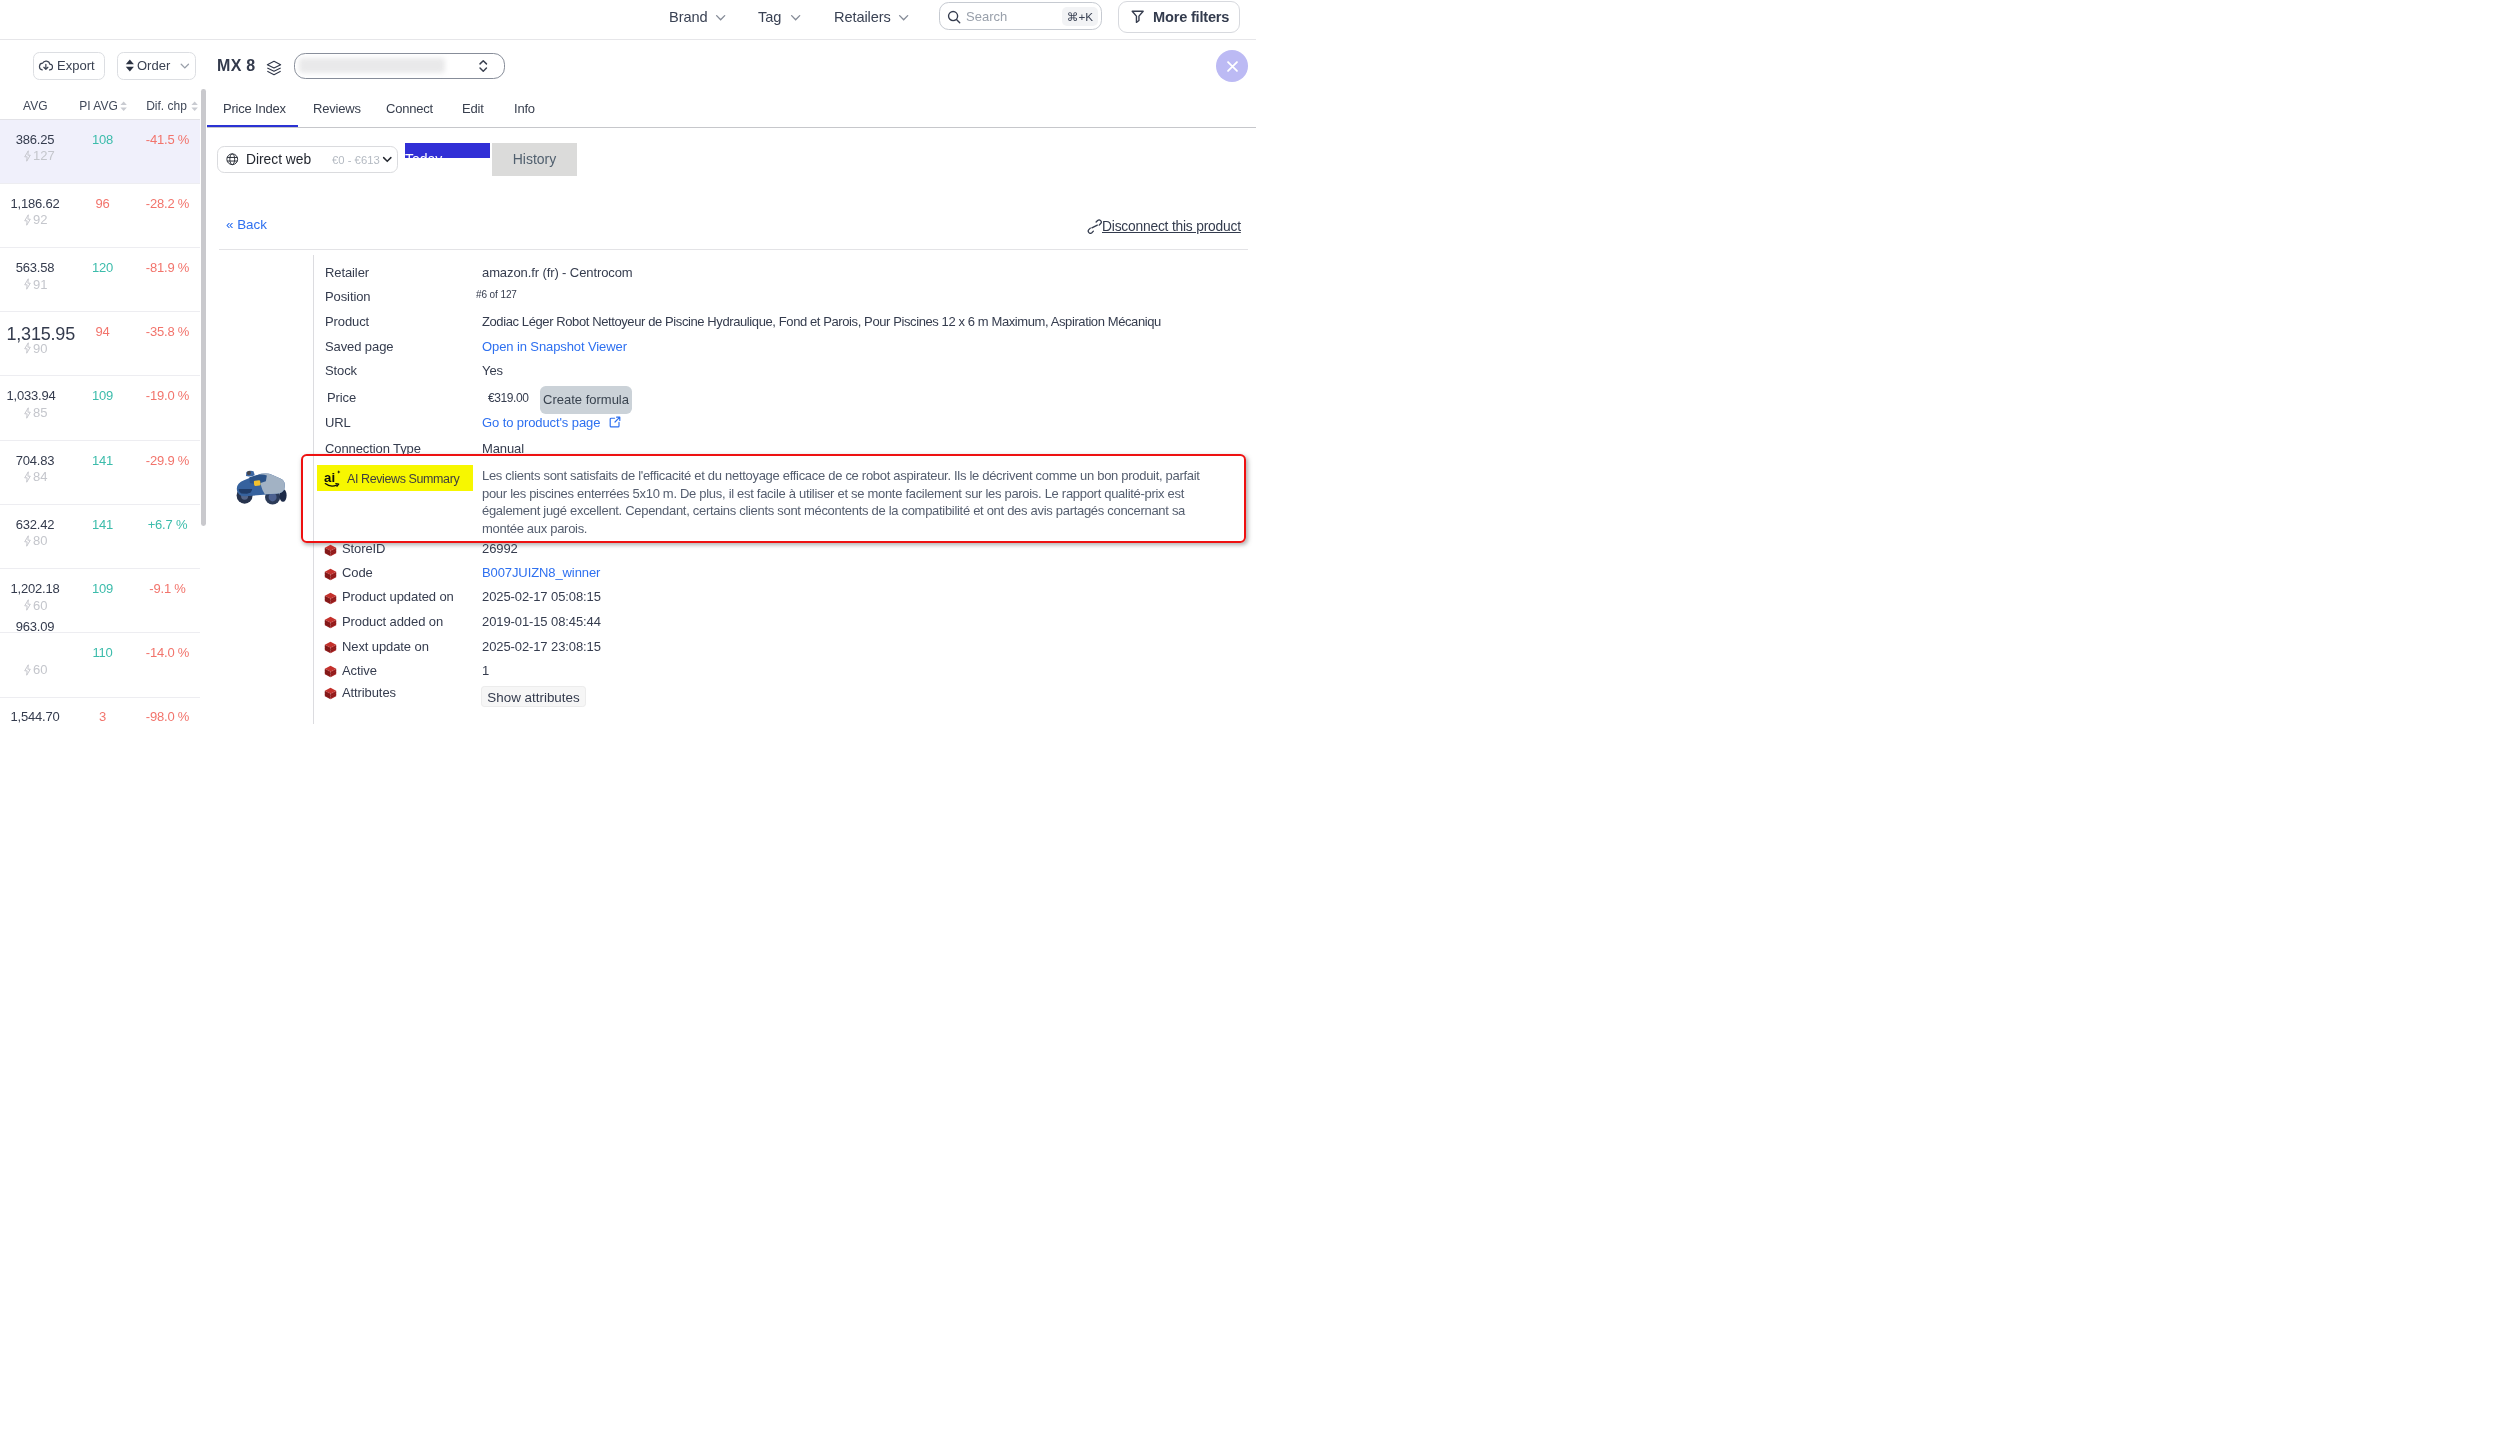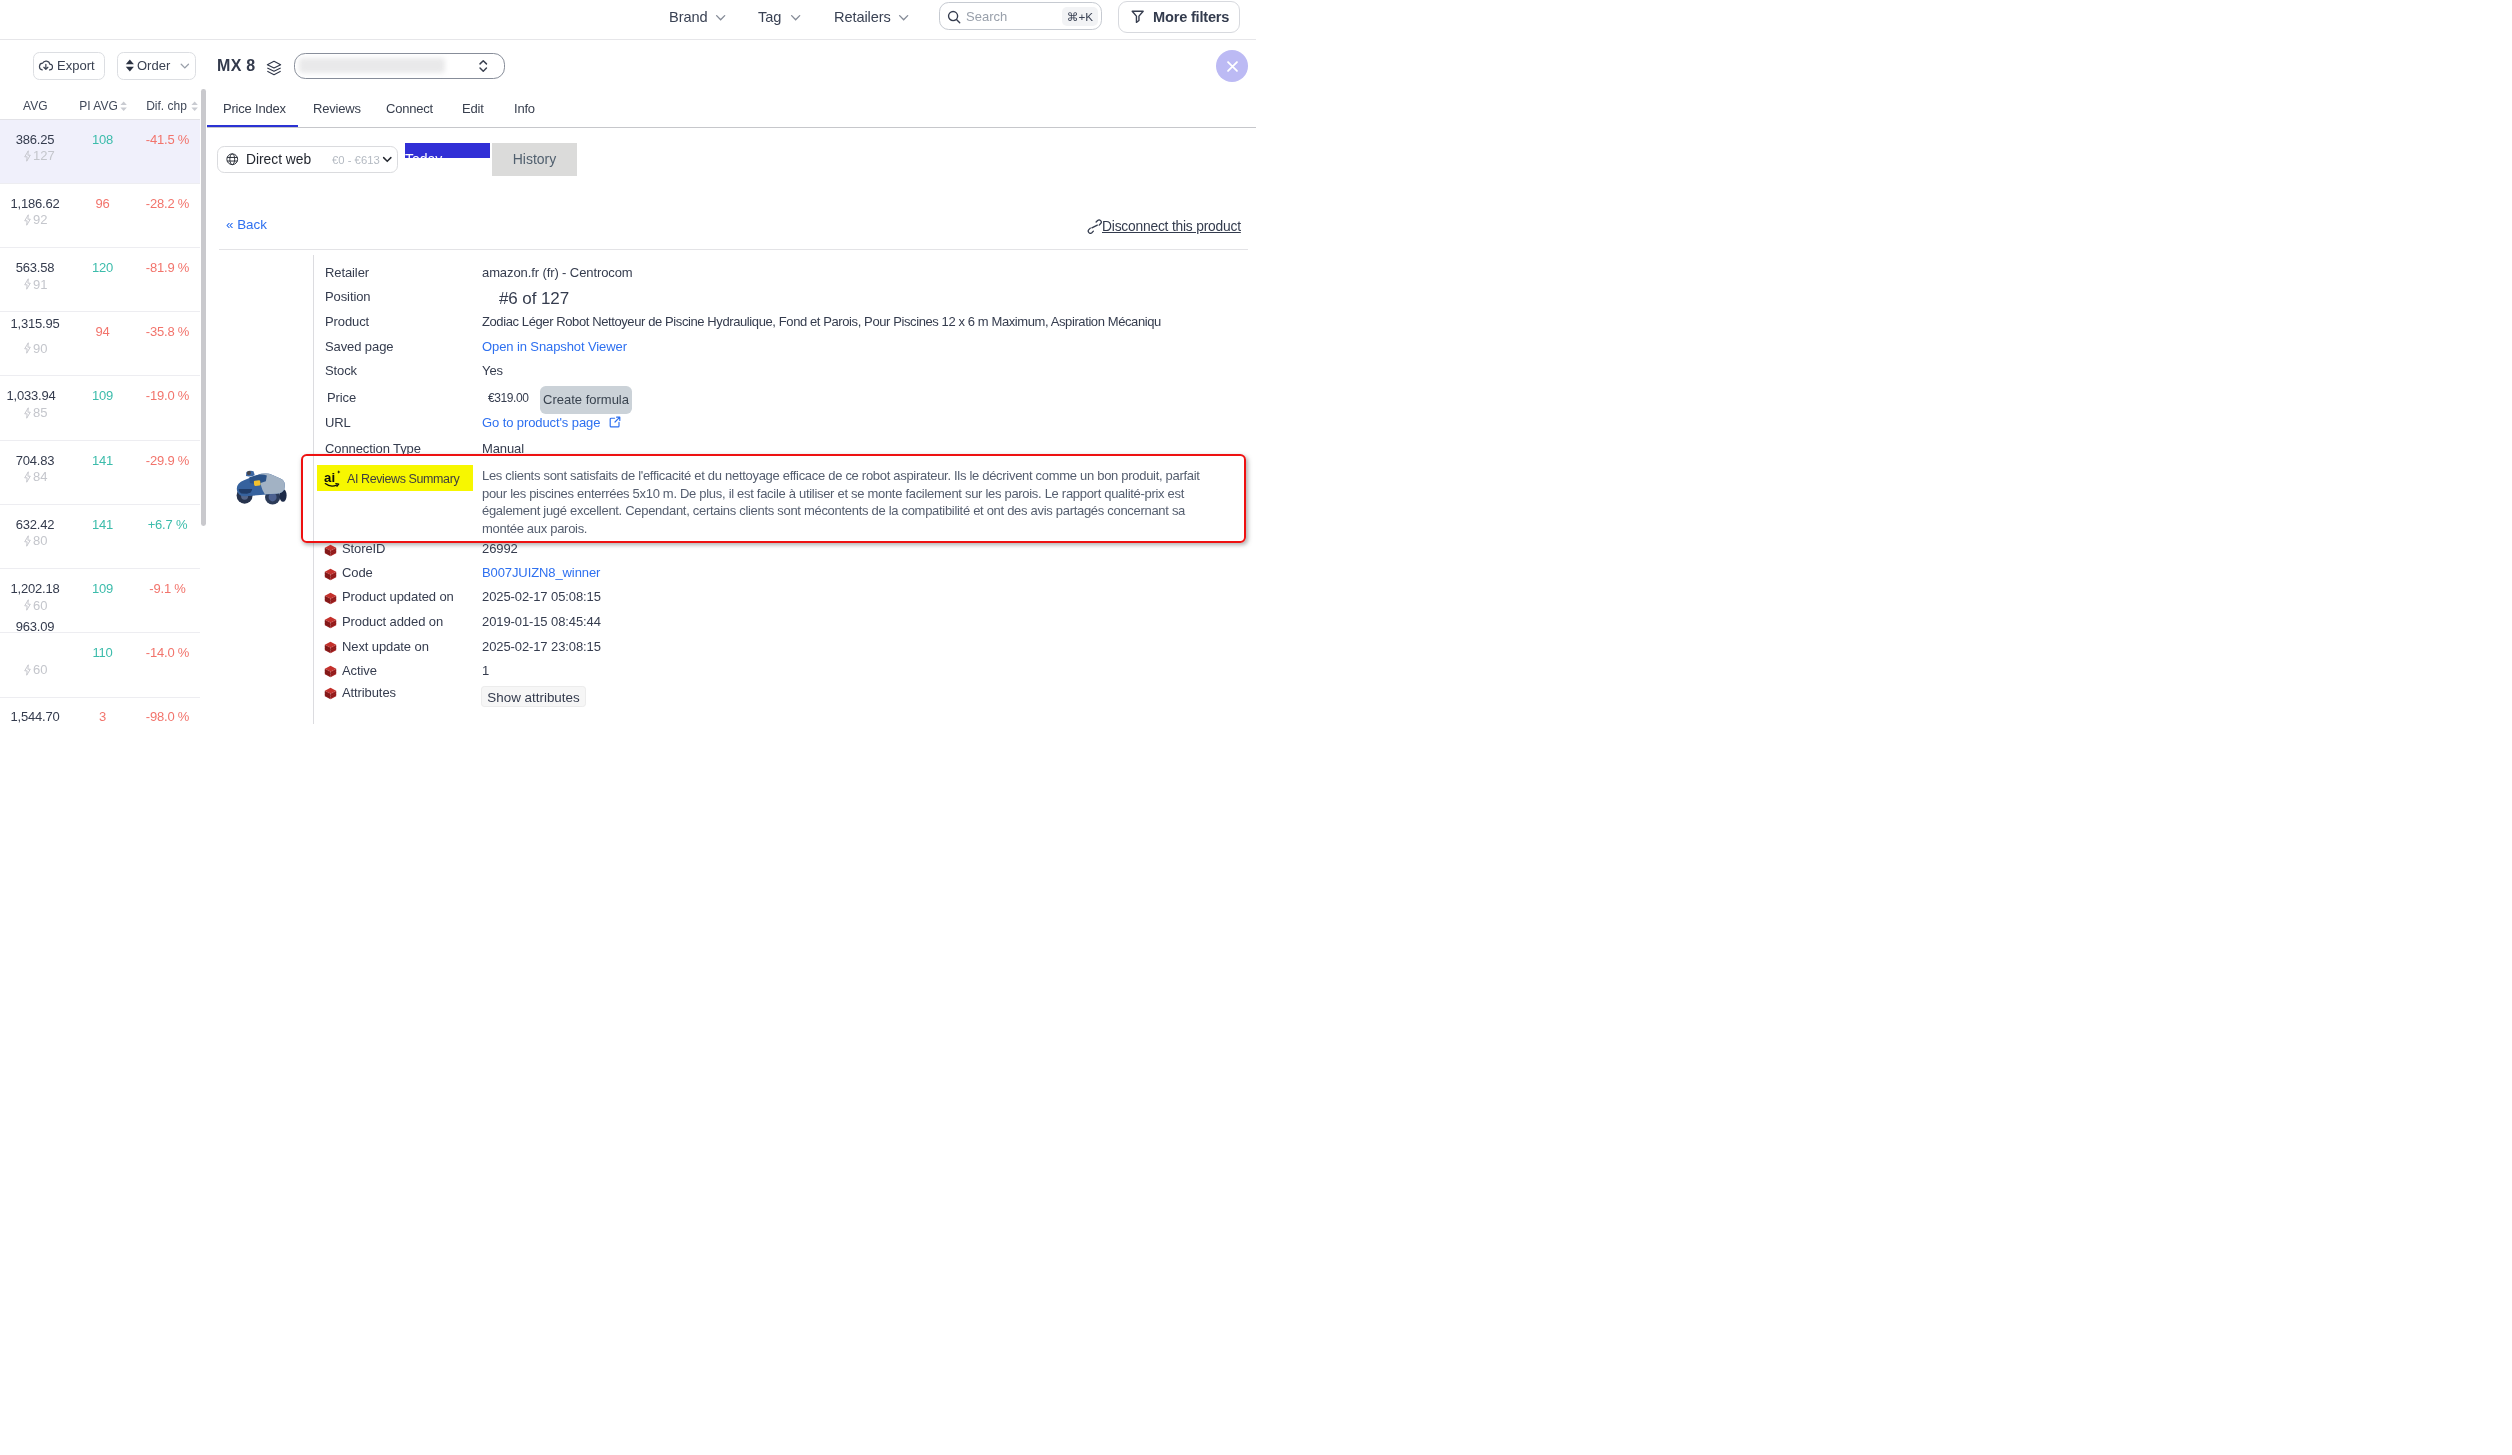--- a/index.html
+++ b/index.html
@@ -88,21 +88,21 @@
 <div class="abs" style="left:33px;top:212px;font-size:13px;color:#c4c6cc">92</div>
 <div class="abs" style="left:0;top:248px;width:200px;height:64px;border-bottom:0.8px solid #ededf1"></div>
 <div class="abs" style="left:6.5px;top:260px;width:57px;text-align:center;font-size:13px;letter-spacing:-0.2px;color:#343b4d">563.58</div>
 <div class="abs" style="left:74px;top:260px;width:57px;text-align:center;font-size:13px;letter-spacing:-0.2px;color:#3cbcab">120</div>
 <div class="abs" style="left:136px;top:260px;width:63px;text-align:center;font-size:13px;letter-spacing:-0.2px;color:#f2746c">-81.9 %</div>
 <svg class="abs" style="left:23px;top:278px" width="9" height="12" viewBox="0 0 11 15">
     <path d="M6.5 1 L2 8.5 H5 L4.5 14 L9 6.5 H6 Z" stroke="#c4c6cc" stroke-width="1.2" fill="none" stroke-linejoin="round"></path>
   </svg>
 <div class="abs" style="left:33px;top:277px;font-size:13px;color:#c4c6cc">91</div>
 <div class="abs" style="left:0;top:312px;width:200px;height:64px;border-bottom:0.8px solid #ededf1"></div>
-<div class="abs" style="left:6.5px;top:316px;width:57px;text-align:center;font-size:13px;letter-spacing:-0.2px;color:#343b4d">1,315.95</div>
+<div class="abs" style="left:6.5px;top:324px;width:57px;text-align:center;font-size:18px;letter-spacing:-0.2px;color:#343b4d">1,315.95</div>
 <div class="abs" style="left:74px;top:324px;width:57px;text-align:center;font-size:13px;letter-spacing:-0.2px;color:#f2746c">94</div>
 <div class="abs" style="left:136px;top:324px;width:63px;text-align:center;font-size:13px;letter-spacing:-0.2px;color:#f2746c">-35.8 %</div>
 <svg class="abs" style="left:23px;top:342px" width="9" height="12" viewBox="0 0 11 15">
     <path d="M6.5 1 L2 8.5 H5 L4.5 14 L9 6.5 H6 Z" stroke="#c4c6cc" stroke-width="1.2" fill="none" stroke-linejoin="round"></path>
   </svg>
 <div class="abs" style="left:33px;top:341px;font-size:13px;color:#c4c6cc">90</div>
 <div class="abs" style="left:0;top:377px;width:200px;height:64px;border-bottom:0.8px solid #ededf1"></div>
 <div class="abs" style="left:6.5px;top:388px;width:57px;text-align:left;font-size:13px;letter-spacing:-0.2px;color:#343b4d">1,033.94</div>
 <div class="abs" style="left:74px;top:388px;width:57px;text-align:center;font-size:13px;letter-spacing:-0.2px;color:#3cbcab">109</div>
 <div class="abs" style="left:136px;top:388px;width:63px;text-align:center;font-size:13px;letter-spacing:-0.2px;color:#f2746c">-19.0 %</div>
@@ -191,21 +191,21 @@
     <path d="M7.5 11.5l9 -4.5" stroke="#333b4d" stroke-width="2.1" stroke-linecap="round" transform="translate(0.5,3)"></path>
   </svg>
 <div class="abs" style="left:1102px;top:219px;font-size:13.8px;letter-spacing:-0.2px;color:#333b4d;text-decoration:underline">Disconnect this product</div>
 <div class="abs" style="left:219px;top:249px;width:1029px;border-top:0.8px solid #e3e3e6"></div>
 
 <div class="abs" style="left:313px;top:255px;width:0.8px;height:469px;background:#dcdce0"></div>
 
 <div class="abs" style="left:325px;top:265px;font-size:13px;letter-spacing:-0.1px;color:#353c4e">Retailer</div>
 <div class="abs" style="left:482px;top:265px;font-size:13px;letter-spacing:-0.1px;color:#353c4e">amazon.fr (fr) - Centrocom</div>
 <div class="abs" style="left:325px;top:289px;font-size:13px;letter-spacing:-0.1px;color:#353c4e">Position</div>
-<div class="abs" style="left:499px;top:289px;font-size:17px;letter-spacing:-0.1px;color:#353c4e">#6 of 127</div>
+<div class="abs" style="left:476px;top:289px;font-size:10px;letter-spacing:-0.1px;color:#353c4e">#6 of 127</div>
 <div class="abs" style="left:325px;top:314px;font-size:13px;letter-spacing:-0.1px;color:#353c4e">Product</div>
 <div class="abs" style="left:482px;top:314px;width:679px;font-size:13px;letter-spacing:-0.4px;color:#353c4e;white-space:nowrap;overflow:hidden">Zodiac Léger Robot Nettoyeur de Piscine Hydraulique, Fond et Parois, Pour Piscines 12 x 6 m Maximum, Aspiration Mécaniqu</div>
 <div class="abs" style="left:325px;top:339px;font-size:13px;letter-spacing:-0.1px;color:#353c4e">Saved page</div>
 <div class="abs" style="left:482px;top:339px;font-size:13px;letter-spacing:-0.1px;color:#2e70f0">Open in Snapshot Viewer</div>
 <div class="abs" style="left:325px;top:363px;font-size:13px;letter-spacing:-0.1px;color:#353c4e">Stock</div>
 <div class="abs" style="left:482px;top:363px;font-size:13px;letter-spacing:-0.1px;color:#353c4e">Yes</div>
 <div class="abs" style="left:327px;top:390px;font-size:13px;letter-spacing:-0.1px;color:#353c4e">Price</div>
 <div class="abs" style="left:488px;top:391px;font-size:12px;letter-spacing:-0.4px;color:#353c4e">€319.00</div>
 <div class="abs" style="left:540px;top:386px;width:92px;height:27.5px;background:#cbd2d8;border-radius:5.7px;text-align:center;line-height:27.5px;font-size:13px;color:#39434f">Create formula</div>
 <div class="abs" style="left:325px;top:415px;font-size:13px;letter-spacing:-0.1px;color:#353c4e">URL</div>

